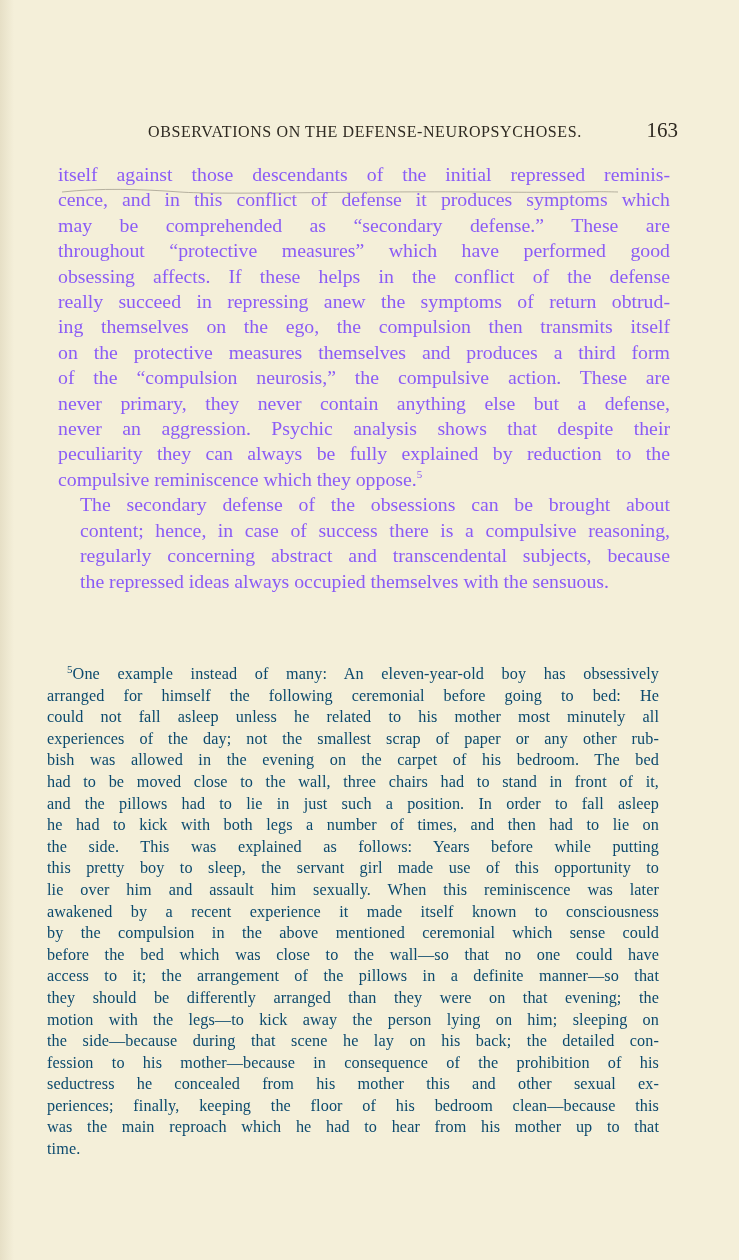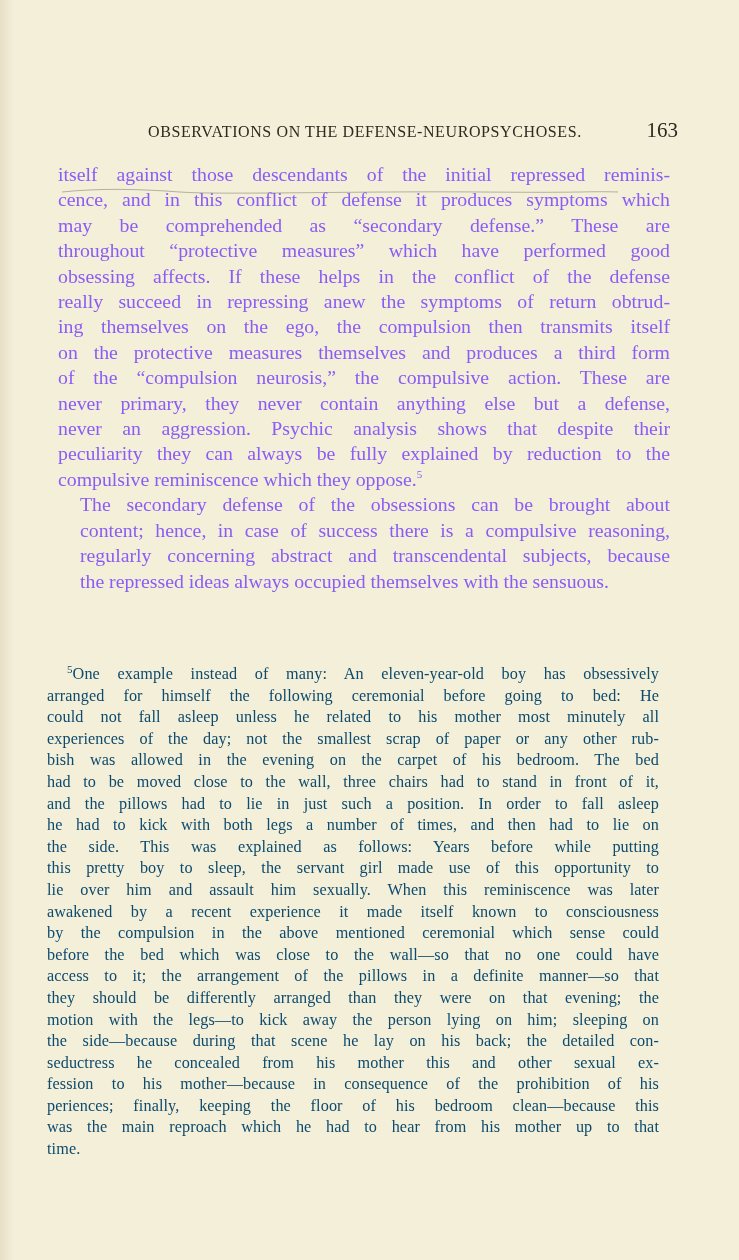--- a/index.html
+++ b/index.html
@@ -98,18 +98,18 @@
     <span class="line">the side. This was explained as follows: Years before while putting</span>
     <span class="line">this pretty boy to sleep, the servant girl made use of this opportunity to</span>
     <span class="line">lie over him and assault him sexually. When this reminiscence was later</span>
     <span class="line">awakened by a recent experience it made itself known to consciousness</span>
     <span class="line">by the compulsion in the above mentioned ceremonial which sense could</span>
     <span class="line">before the bed which was close to the wall—so that no one could have</span>
     <span class="line">access to it; the arrangement of the pillows in a definite manner—so that</span>
     <span class="line">they should be differently arranged than they were on that evening; the</span>
     <span class="line">motion with the legs—to kick away the person lying on him; sleeping on</span>
     <span class="line">the side—because during that scene he lay on his back; the detailed con-</span>
+    <span class="line">fession to his mother—because in consequence of the prohibition of his</span>
     <span class="line">seductress he concealed from his mother this and other sexual ex-</span>
-    <span class="line">fession to his mother—because in consequence of the prohibition of his</span>
     <span class="line">periences; finally, keeping the floor of his bedroom clean—because this</span>
     <span class="line">was the main reproach which he had to hear from his mother up to that</span>
     <span class="line last">time.</span>
   </div>
 
 </body></html>

